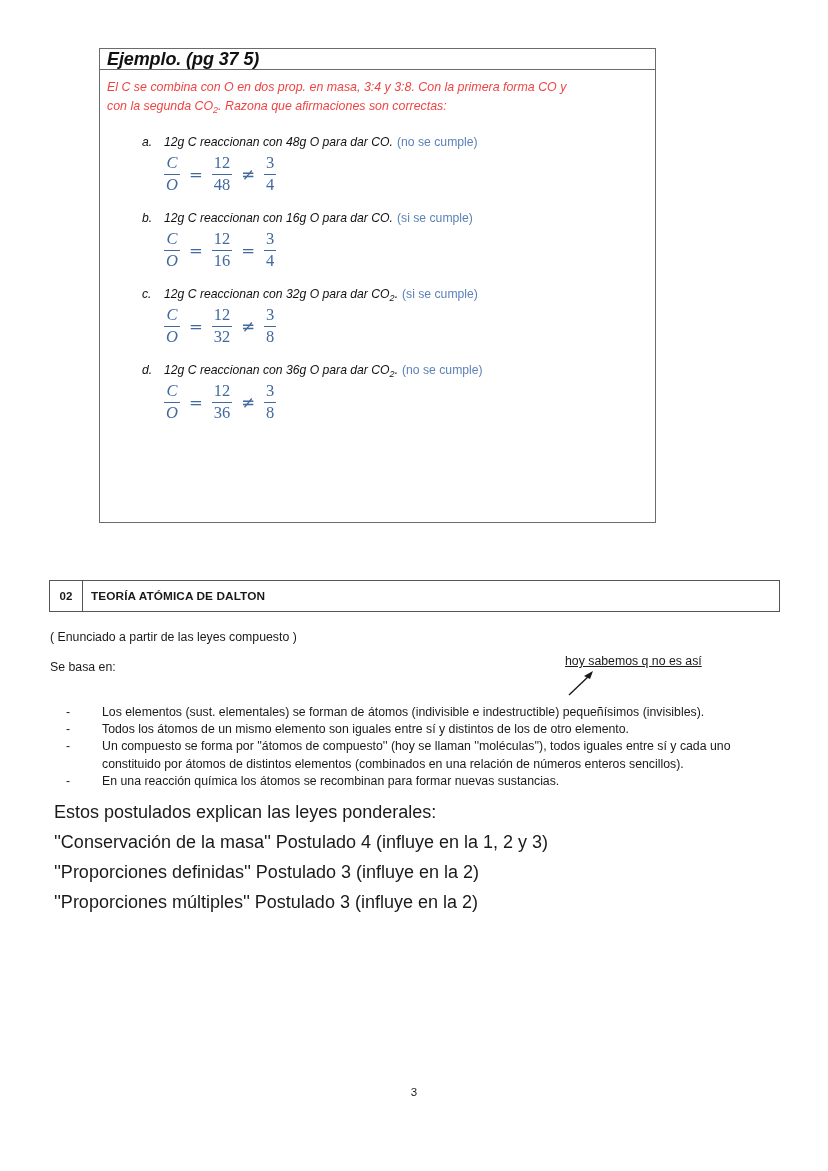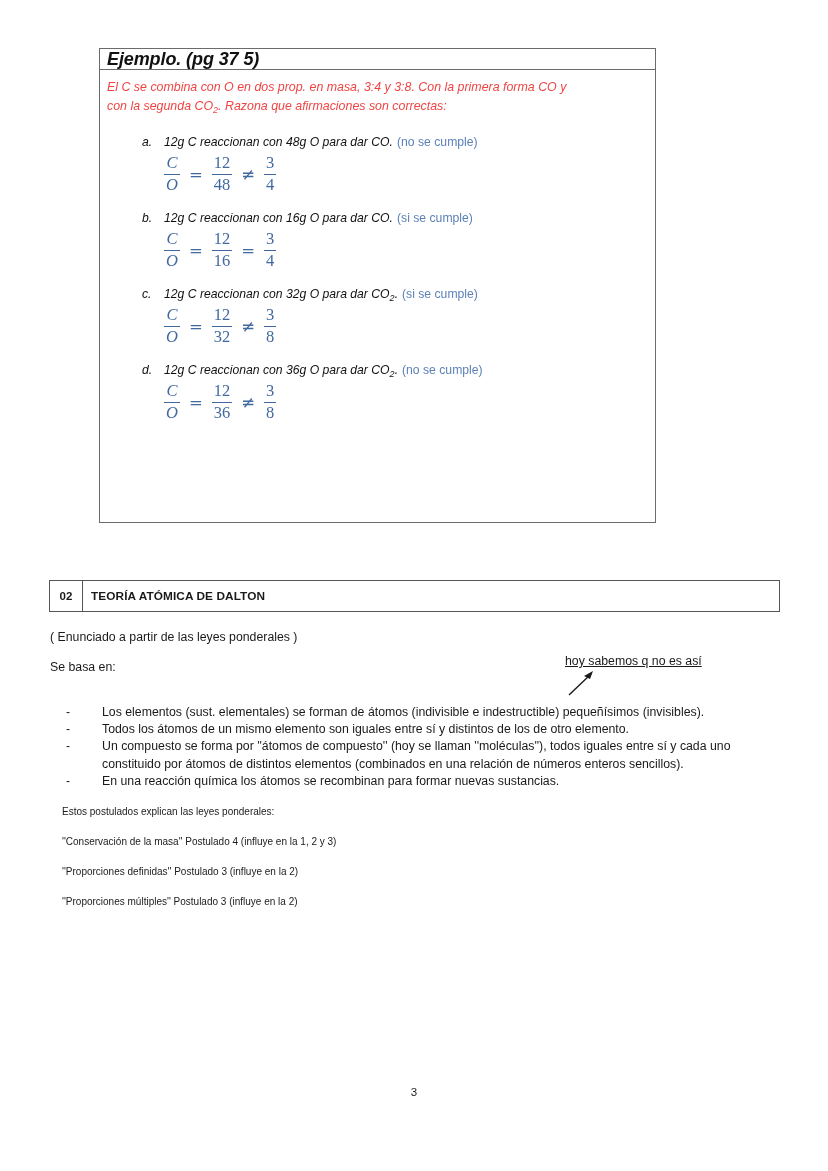--- a/index.html
+++ b/index.html
@@ -197,23 +197,23 @@
     color: #1a1a1a;
   }
   .dash-list li .dash {
     position: absolute;
     left: 16px;
     top: 0;
     color: #1a1a1a;
   }
 
   .tail-para {
-    font-size: 10px;
+    font-size: 18px;
     line-height: 16px;
-    margin: 0 0 14px 12px;
+    margin: 0 0 14px 4px;
   }
 
   
   .annotation {
     position: absolute;
     left: 565px;
     top: 654px;
     font-size: 12.3px;
     color: #1a1a1a;
     white-space: nowrap;
@@ -348,21 +348,21 @@
 
     </ul>
   </div>
 
   <div class="section-bar">
     <div class="section-num">02</div>
     <div class="section-title">TEORÍA ATÓMICA DE DALTON</div>
   </div>
 
   <div class="body-block">
-    <p class="para">( Enunciado a partir de las leyes ponderales )</p>
+    <p class="para">( Enunciado a partir de las leyes compuesto )</p>
     <p class="para tight">Se basa en:</p>
 
     <ul class="dash-list">
       <li>
         <span class="dash">-</span>
         <span>Los elementos (sust. elementales) se forman de átomos (indivisible e indestructible) pequeñísimos (invisibles).</span>
       </li>
       <li>
         <span class="dash">-</span>
         <span>Todos los átomos de un mismo elemento son iguales entre sí y distintos de los de otro elemento.</span>

